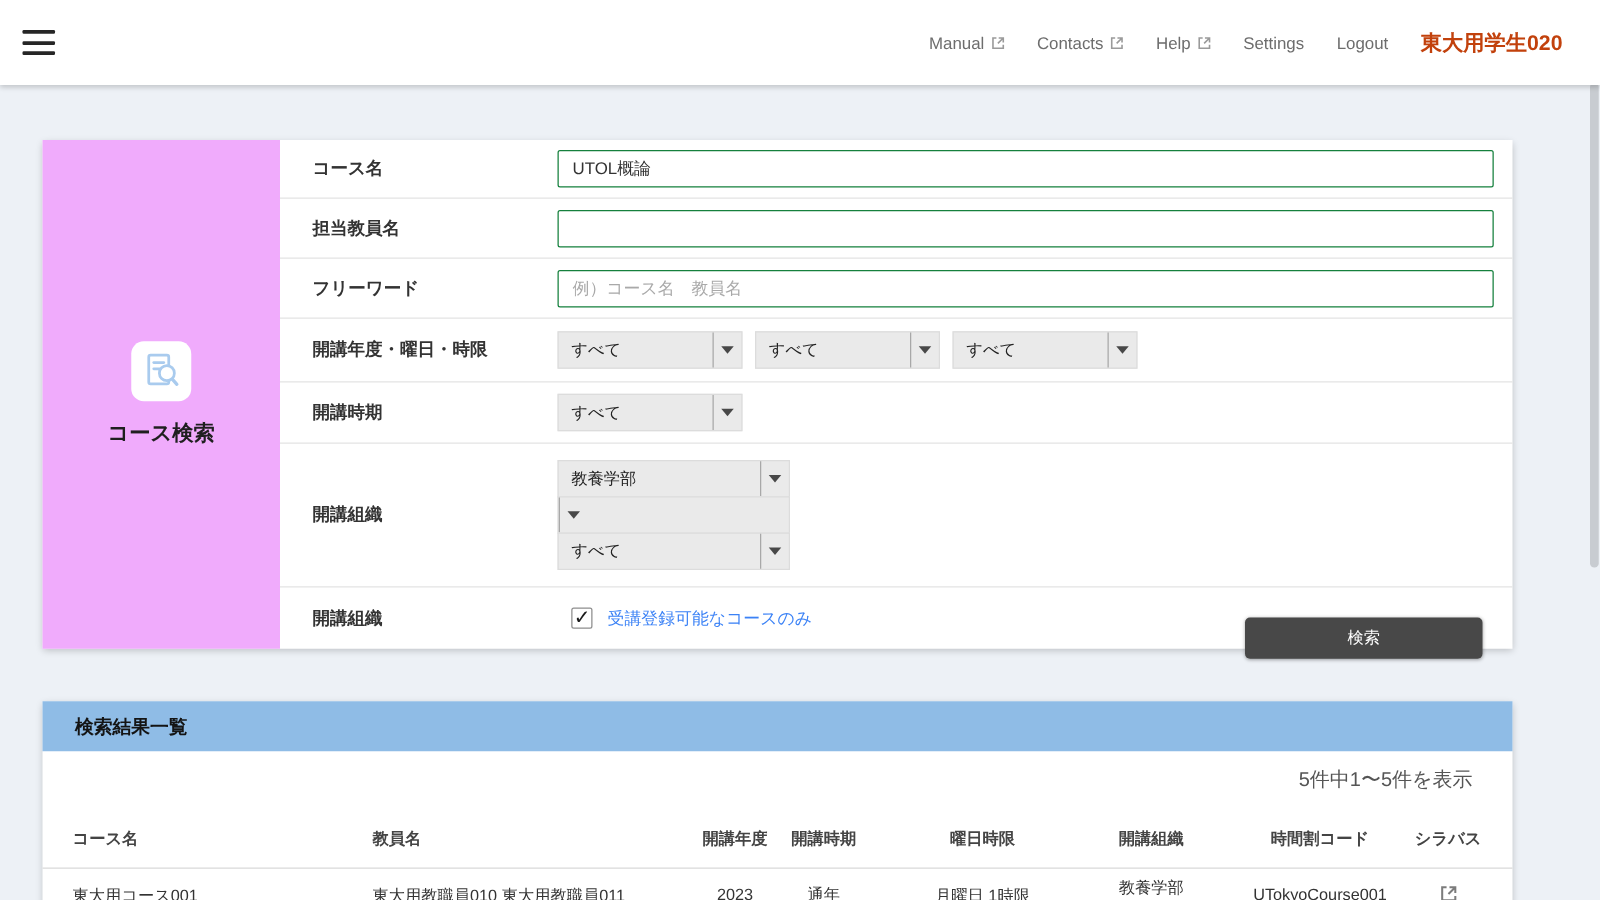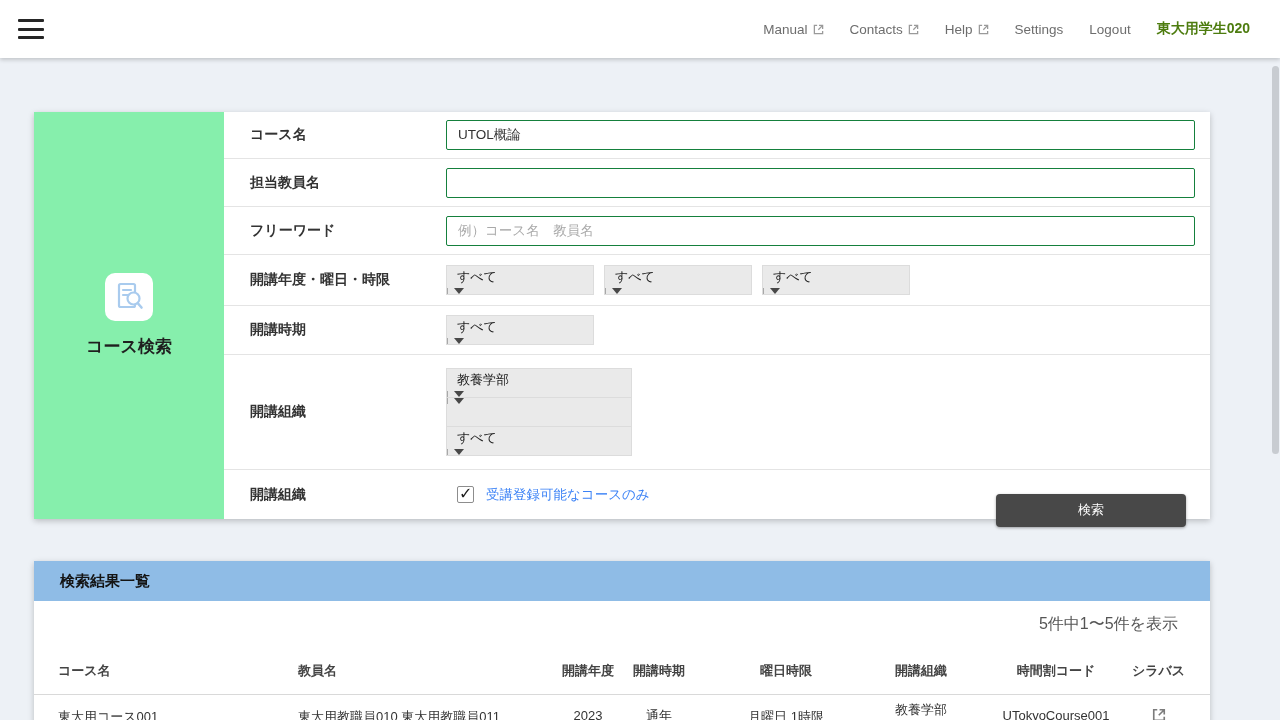--- a/index.html
+++ b/index.html
@@ -1,53 +1,53 @@
 <!DOCTYPE html>
 <html><head>
 <meta charset="utf-8">
 <style>
   * { margin:0; padding:0; box-sizing:border-box; }
   html,body { width:1280px; height:720px; overflow:hidden;
     font-family:"Liberation Sans","DejaVu Sans",sans-serif;
     background:#edf1f6; color:#333; }
 
   
-  .topbar { position:absolute; left:0; top:0; width:1280px; height:58px;
+  .topbar { position:absolute; left:0; top:0; width:1280px; height:68px;
     background:#fff; box-shadow:0 2px 4px rgba(0,0,0,.18); z-index:20;
     display:flex; align-items:center; justify-content:space-between;gap:36px; }
   .hamburger { width:26px; height:20px; margin-left:18px; cursor:pointer;
     display:flex; flex-direction:column; justify-content:space-between; }
   .hamburger span { display:block; height:3px; background:#262626; border-radius:1px; }
   .topnav { display:flex; align-items:center; gap:26px; margin-right:30px; }
   .navlink { font-size:13.5px; color:#6d6d6d; display:flex; align-items:center; gap:5px; cursor:pointer; }
   .ext-icon { width:11px; height:11px; color:#9a9a9a; }
-  .username { font-size:14px; font-weight:bold; color:#4d7c0f; }
+  .username { font-size:17px; font-weight:bold; color:#c2410c; }
 
   
   .search-panel { position:absolute; left:34px; top:112px; width:1176px;
     background:#fff; box-shadow:0 2px 6px rgba(0,0,0,.22); display:flex; }
-  .side { width:190px; background:#86efac; display:flex; flex-direction:column;
+  .side { width:190px; background:#f0abfc; display:flex; flex-direction:column;
     align-items:center; justify-content:center; }
   .side-icon { width:48px; height:48px; background:#fff; border-radius:10px;
     display:flex; align-items:center; justify-content:center; }
   .side-title { margin-top:14px; font-size:17px; font-weight:bold; color:#1f1f1f; }
 
   .form { flex:1; display:flex; flex-direction:column; }
   .frow { display:flex; align-items:center; border-bottom:1px solid #e4e4e4; }
   .frow:last-child { border-bottom:none; }
   .flabel { width:222px; padding-left:26px; font-size:14px; font-weight:600; color:#333; flex-shrink:0; }
   .fcontent { flex:1; display:flex; align-items:center; position:relative; }
 
   .tinput { width:749px; height:30px; border:1px solid #15803d; border-radius:2px;
     font-size:13.5px; padding:0 11px; color:#333; background:#fff;
     font-family:"Liberation Sans","DejaVu Sans",sans-serif; }
   .tinput::placeholder { color:#a9a9a9; }
 
   .sel { height:30px; background:#eaeaea; border:1px solid #dcdcdc; display:flex;
-    align-items:stretch; cursor:pointer;flex-direction:column; }
+    align-items:stretch; cursor:pointer; }
   .sel-w148 { width:148px; }
   .sel-w186 { width:186px; }
   .sel-text { flex:1; display:flex; align-items:center; padding:0 10px;
     font-size:13px; color:#222; white-space:nowrap; overflow:hidden; }
   .sel-arrow { width:23px; border-left:1px solid #a8a8a8; display:flex;
     align-items:center; justify-content:center; }
   .tri { width:0; height:0; border-left:5px solid transparent;
     border-right:5px solid transparent; border-top:6px solid #484848; }
   .sel-stack { display:flex; flex-direction:column; }
   .sel-stack .sel { margin-top:-1px; }

